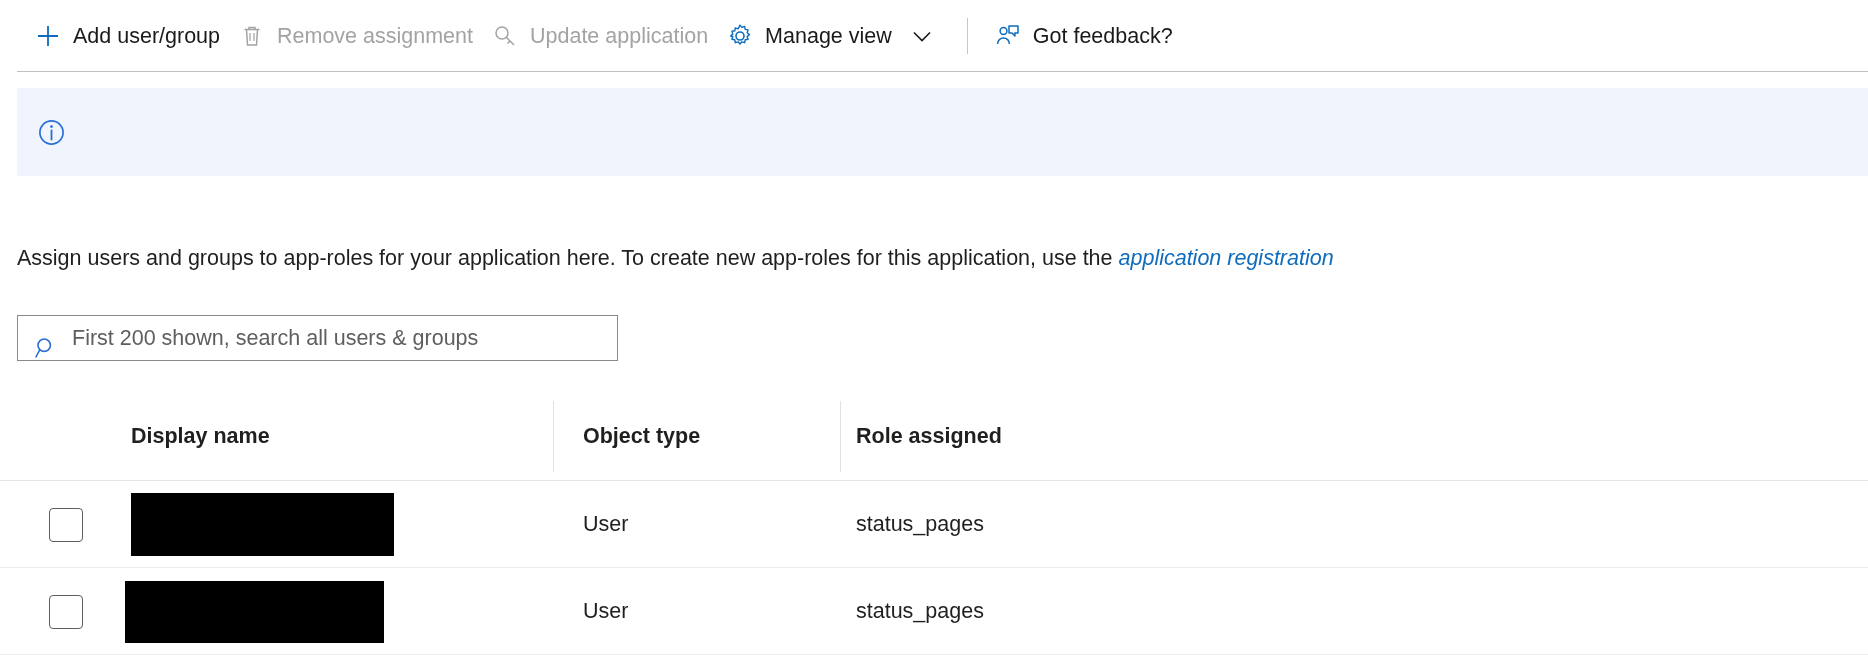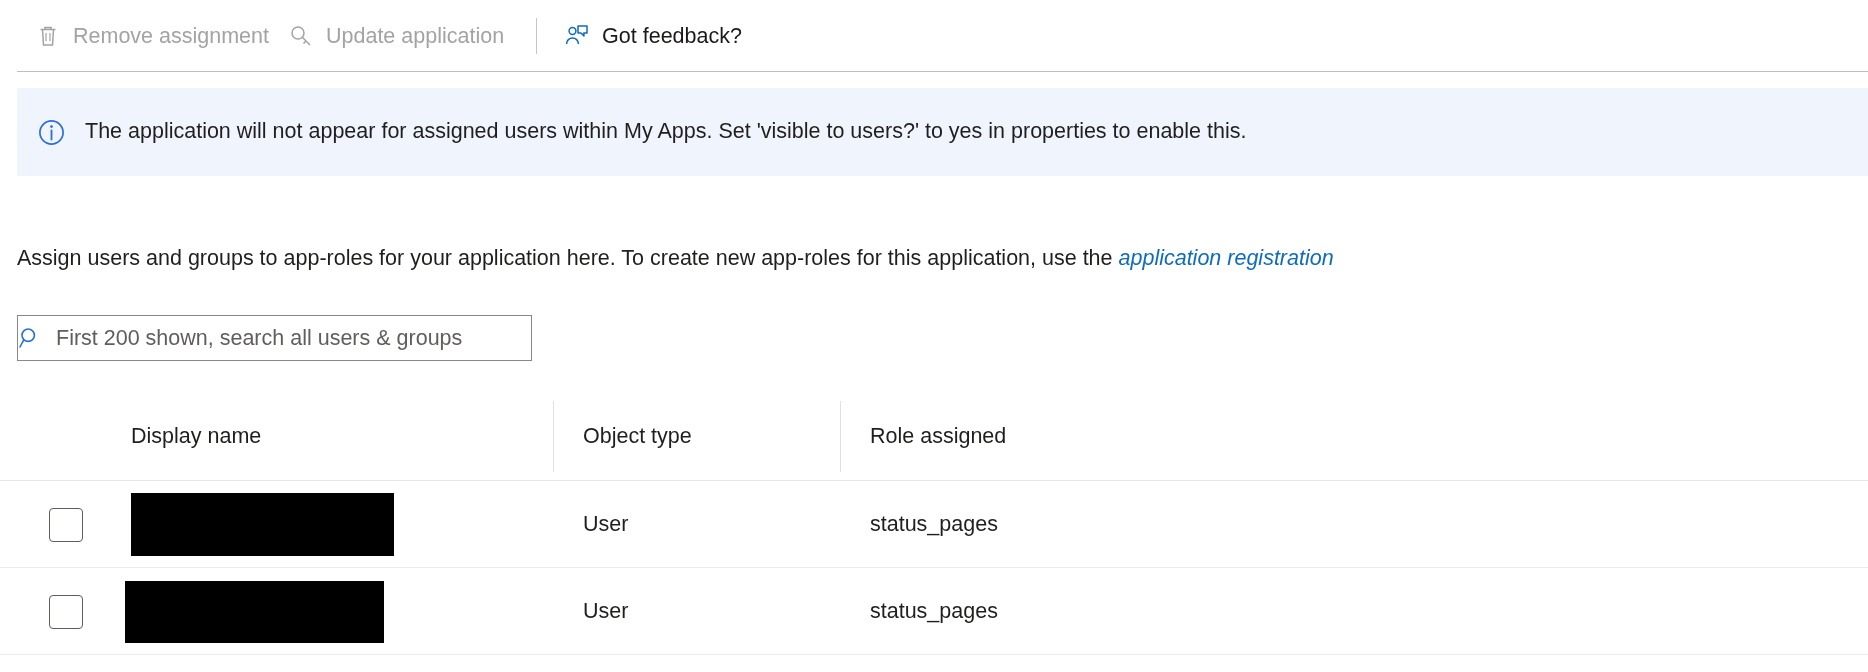--- a/index.html
+++ b/index.html
@@ -112,26 +112,27 @@
     color: #0f6cbd;
     text-decoration: none;
     font-style: italic;
   }
 
   
   .searchbox {
     position: absolute;
     left: 17px;
     top: 315px;
-    width: 515px;
+    width: 601px;
     height: 46px;
     border: 1px solid #8a8886;
     background: #ffffff;
     display: flex;
-    align-items: center;
+    align-items: flex-end;
+    padding-left: 16px;
   }
   .search-icon {
     width: 24px;
     height: 24px;
     flex: none;
     margin-right: 14px;
   }
   .search-input {
     border: none;
     outline: none;
@@ -190,41 +191,41 @@
   .cell.vdiv::before {
     content: "";
     position: absolute;
     left: 0;
     top: 9px;
     bottom: 9px;
     width: 1px;
     background: #e1e1e1;
   }
   .thead .cell {
-    font-weight: normal;
+    font-weight: bold;
     color: #201f1e;
   }
   .col-check {
     width: 131px;
     flex: none;
     justify-content: flex-start;
     padding-left: 49px;
   }
   .col-name {
     width: 422px;
     flex: none;
   }
   .col-type {
     width: 287px;
     flex: none;
     padding-left: 30px;
   }
   .col-role {
     flex: 1;
-    padding-left: 30px;
+    padding-left: 16px;
   }
   .thead .col-check { width: 131px; }
   .thead .col-name  { width: 422px; }
 
   .checkbox {
     width: 34px;
     height: 34px;
     border: 1.5px solid #605e5c;
     border-radius: 4px;
     background: #ffffff;
@@ -244,20 +245,28 @@
     width: 259px;
     height: 62px;
     margin-left: -6px;
   }
 </style>
 </head>
 <body>
 
 <div class="toolbar">
 
+  <button class="tbtn">
+    <span class="ticon">
+      <svg width="28" height="28" viewBox="0 0 28 28">
+          <path d="M14 4v20M4 14h20" stroke="#0f6cbd" stroke-width="1.8" fill="none"></path>
+        </svg>
+    </span>
+    <span>Add user/group</span>
+  </button>
 
 
   <button class="tbtn disabled">
     <span class="ticon">
       <svg width="28" height="28" viewBox="0 0 28 28">
         <path d="M6.5 7.5h15M11 7.5V5.5h6v2M8.5 7.5l1 15.5h9l1-15.5" stroke="#a3a3a3" stroke-width="1.5" fill="none"></path>
         <path d="M12 11v8M16 11v8" stroke="#a3a3a3" stroke-width="1.2" fill="none"></path>
       </svg>
     </span>
     <span>Remove assignment</span>
@@ -267,20 +276,34 @@
     <span class="ticon">
       <svg width="28" height="28" viewBox="0 0 28 28">
         <circle cx="11" cy="11" r="6" stroke="#a3a3a3" stroke-width="1.5" fill="none"></circle>
         <path d="M15.3 15.3L23 23M19 19l-2.5 2.5" stroke="#a3a3a3" stroke-width="1.5" fill="none"></path>
       </svg>
     </span>
     <span>Update application</span>
   </button>
 
 
+  <button class="tbtn">
+    <span class="ticon">
+      <svg width="28" height="28" viewBox="0 0 28 28">
+        <circle cx="14" cy="14" r="4" stroke="#0f6cbd" stroke-width="1.6" fill="none"></circle>
+        <path d="M14 3.2l1.9 2.2 2.8-.9.5 2.9 2.9.5-.9 2.8 2.2 1.9-2.2 1.9.9 2.8-2.9.5-.5 2.9-2.8-.9-1.9 2.2-1.9-2.2-2.8.9-.5-2.9-2.9-.5.9-2.8L4.6 14l2.2-1.9-.9-2.8 2.9-.5.5-2.9 2.8.9z" stroke="#0f6cbd" stroke-width="1.4" fill="none" stroke-linejoin="round"></path>
+      </svg>
+    </span>
+    <span>Manage view</span>
+    <span class="chev">
+      <svg width="26" height="26" viewBox="0 0 26 26">
+          <path d="M5 9.5l8 8 8-8" stroke="#1b1a19" stroke-width="1.6" fill="none"></path>
+        </svg>
+    </span>
+  </button>
 
   <span class="tbtn-sep"></span>
 
   <button class="tbtn">
     <span class="ticon">
       <svg width="28" height="28" viewBox="0 0 28 28">
         <circle cx="9.5" cy="9" r="3.4" stroke="#0f6cbd" stroke-width="1.5" fill="none"></circle>
         <path d="M3.6 22c0-3.6 2.7-6 5.9-6s5.9 2.4 5.9 6" stroke="#0f6cbd" stroke-width="1.5" fill="none"></path>
         <path d="M15 4h9v7h-3.2l.2 3-3-3H15z" stroke="#0f6cbd" stroke-width="1.5" fill="none" stroke-linejoin="round"></path>
       </svg>
@@ -291,21 +314,20 @@
 </div>
 
 <div class="banner">
   <span class="banner-icon">
     <svg width="27" height="27" viewBox="0 0 27 27">
       <circle cx="13.5" cy="13.5" r="11.6" stroke="#2b6fd6" stroke-width="1.7" fill="none"></circle>
       <circle cx="13.5" cy="7.6" r="1.4" fill="#2b6fd6"></circle>
       <path d="M13.5 11.4v9.2" stroke="#2b6fd6" stroke-width="1.8" stroke-linecap="round"></path>
     </svg>
   </span>
-  <span class="banner-text">The application will not appear for assigned users within My Apps. Set 'visible to users?' to yes in properties to enable this.</span>
 </div>
 
 <div class="desc">
   <span>Assign users and groups to app-roles for your application here. To create new app-roles for this application, use the </span><a href="#">application registration</a>
 </div>
 
 <div class="searchbox">
   <span class="search-icon">
     <svg width="24" height="24" viewBox="0 0 24 24">
       <circle cx="10.2" cy="9.2" r="6.2" stroke="#2b6fd6" stroke-width="1.6" fill="none"></circle>

